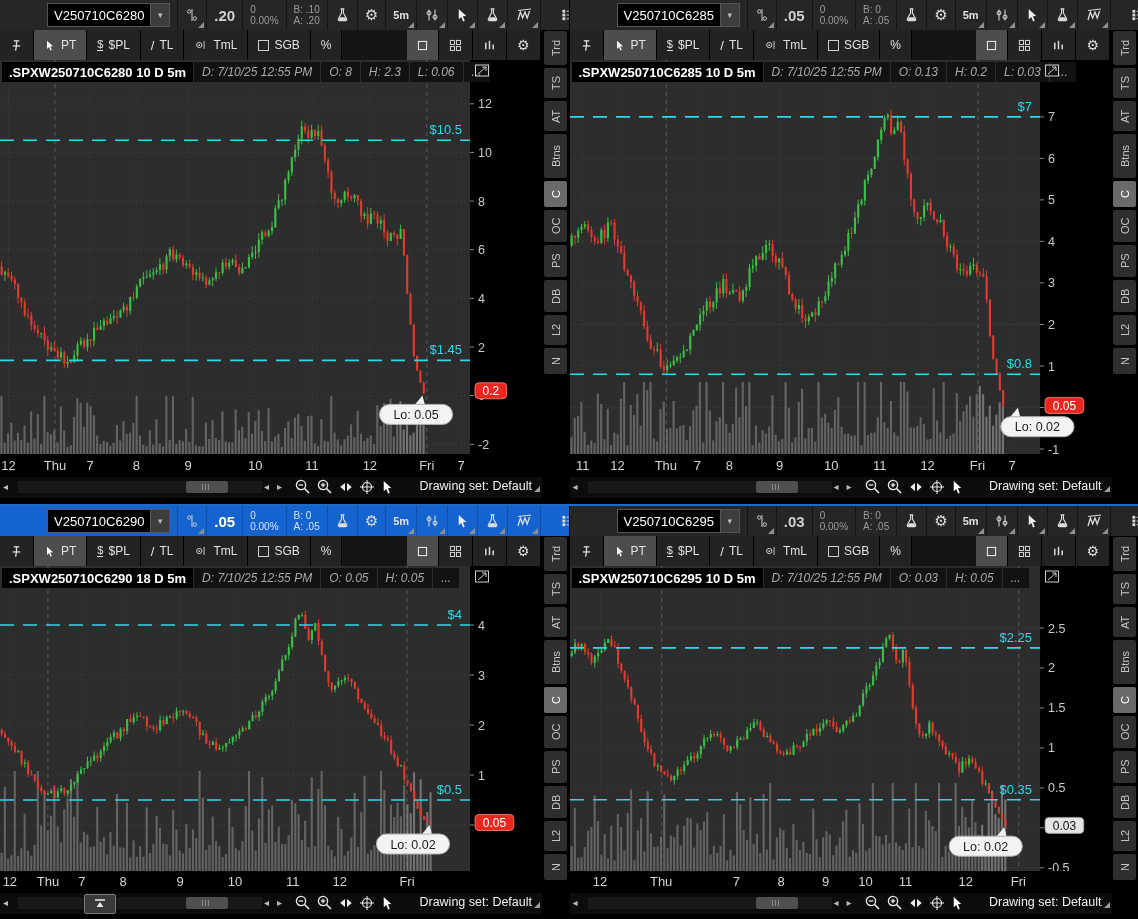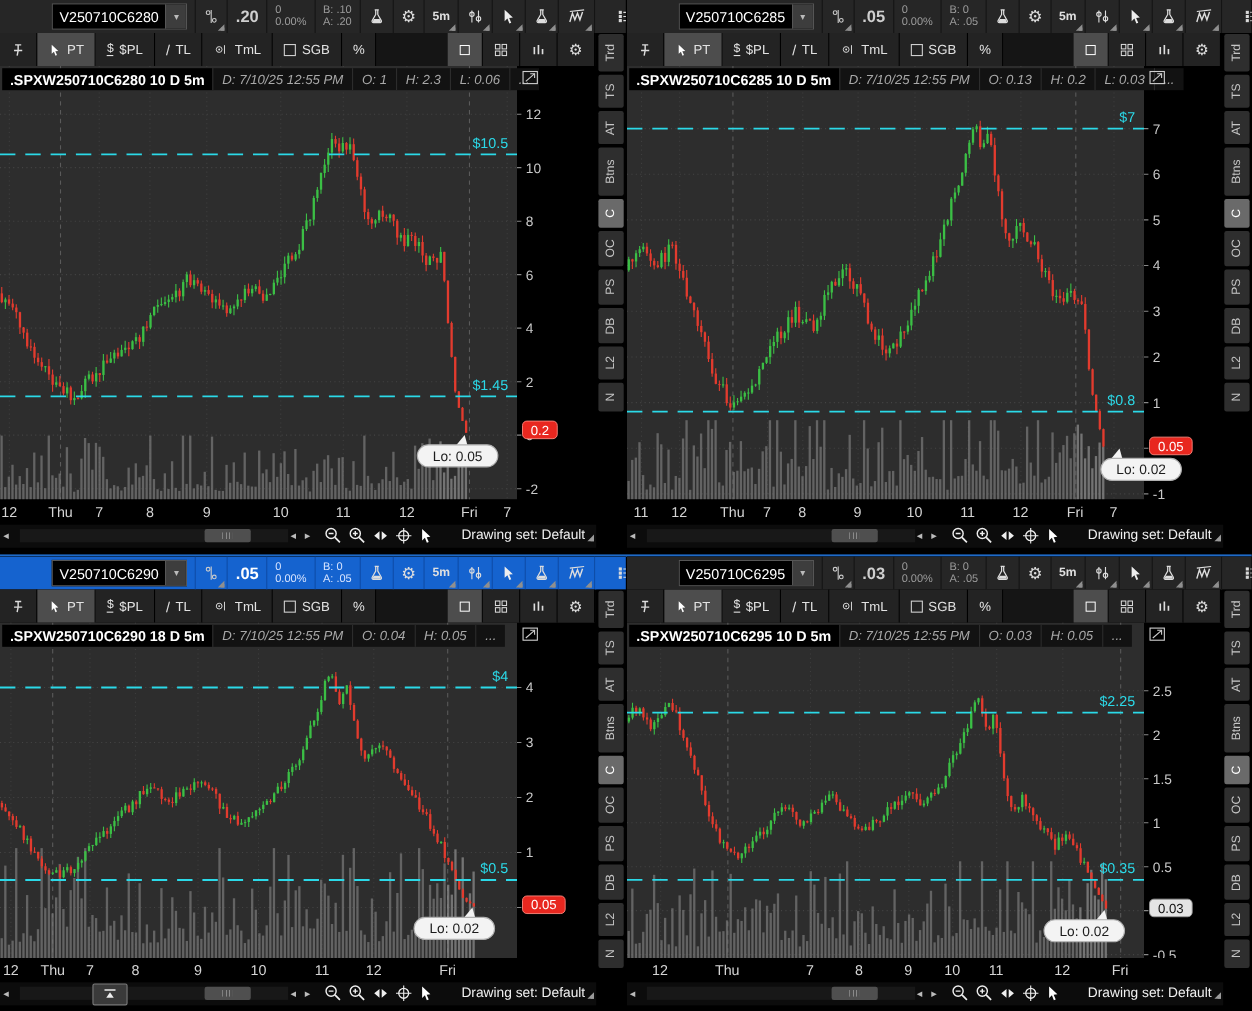--- a/index.html
+++ b/index.html
@@ -704,21 +704,21 @@
           <rect x="475" y="322.8" width="31.6" height="16" rx="4" fill="#e8271f" stroke="#ff8a80" stroke-width="0.8"></rect>
           <text x="490.8" y="335.0" text-anchor="middle" fill="#fff" font-size="12">0.2</text>
           <polygon points="413.4,346.4 425.4,346.4 422.4,335.4" fill="#f3f3f3"></polygon>
           <rect x="379.4" y="344.4" width="73.2" height="20" rx="10" fill="#f3f3f3" stroke="#b0b0b0"></rect>
           <text x="416.0" y="358.9" text-anchor="middle" fill="#1c1c1c" font-size="12.5">Lo: 0.05</text>
         </svg>
       <div class="hdr">
         <span class="title">.SPXW250710C6280 10 D 5m</span>
         <span class="hcells">
             <span class="hcell">D: 7/10/25 12:55 PM</span>
-            <span class="hcell">O: 1</span>
+            <span class="hcell">O: 8</span>
             <span class="hcell">H: 2.3</span>
             <span class="hcell">L: 0.06</span>
             <span class="hcell">...</span>
           </span>
       </div>
       <span class="maxicon icn">
         <svg width="16" height="15" viewBox="0 0 16 15">
             <rect x="1.5" y="2" width="13" height="11" fill="none" stroke="#cfcfcf"></rect>
             <line x1="4" y1="11" x2="12" y2="4" stroke="#cfcfcf"></line>
             <path d="M12 8V4H8" fill="none" stroke="#cfcfcf"></path>
@@ -2122,21 +2122,21 @@
           <rect x="475" y="248.5" width="38.8" height="16" rx="4" fill="#e8271f" stroke="#ff8a80" stroke-width="0.8"></rect>
           <text x="494.4" y="260.7" text-anchor="middle" fill="#fff" font-size="12">0.05</text>
           <polygon points="420.4,270.0 432.4,270.0 429.4,259.0" fill="#f3f3f3"></polygon>
           <rect x="376.4" y="268.0" width="73.2" height="20" rx="10" fill="#f3f3f3" stroke="#b0b0b0"></rect>
           <text x="413.0" y="282.5" text-anchor="middle" fill="#1c1c1c" font-size="12.5">Lo: 0.02</text>
         </svg>
       <div class="hdr">
         <span class="title">.SPXW250710C6290 18 D 5m</span>
         <span class="hcells">
             <span class="hcell">D: 7/10/25 12:55 PM</span>
-            <span class="hcell">O: 0.04</span>
+            <span class="hcell">O: 0.05</span>
             <span class="hcell">H: 0.05</span>
             <span class="hcell">...</span>
           </span>
       </div>
       <span class="maxicon icn">
         <svg width="16" height="15" viewBox="0 0 16 15">
             <rect x="1.5" y="2" width="13" height="11" fill="none" stroke="#cfcfcf"></rect>
             <line x1="4" y1="11" x2="12" y2="4" stroke="#cfcfcf"></line>
             <path d="M12 8V4H8" fill="none" stroke="#cfcfcf"></path>
           </svg>

